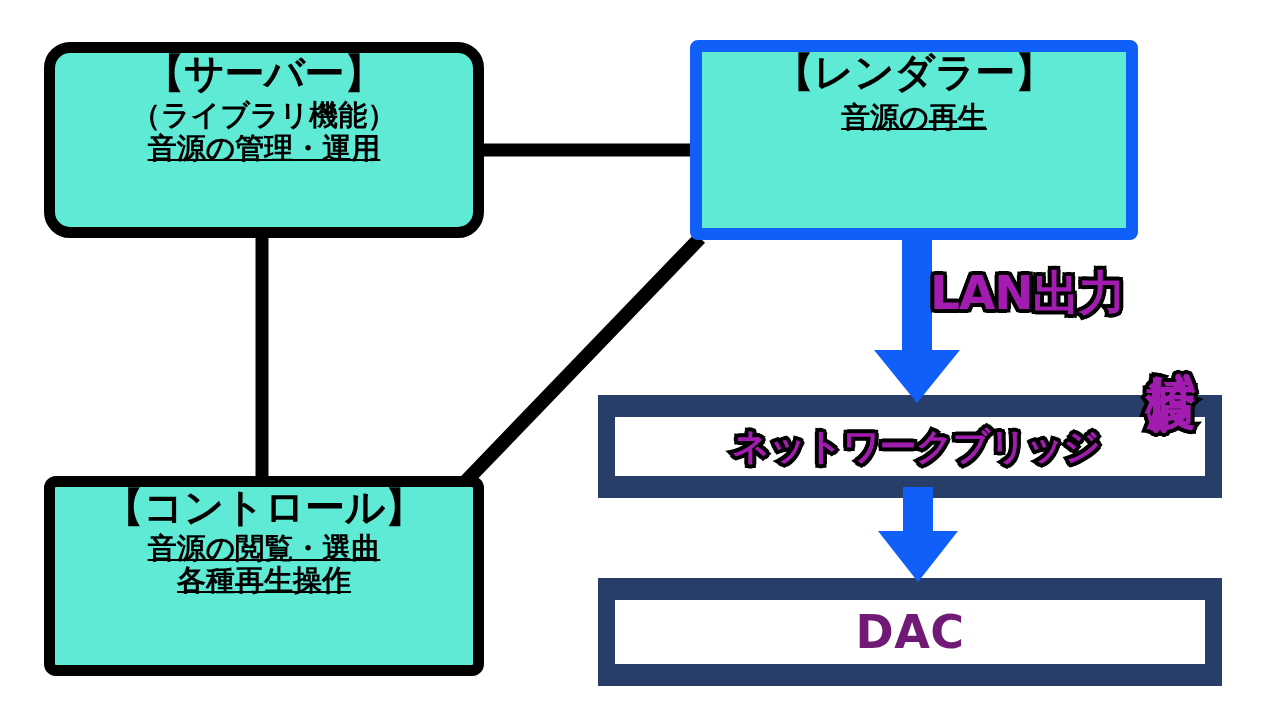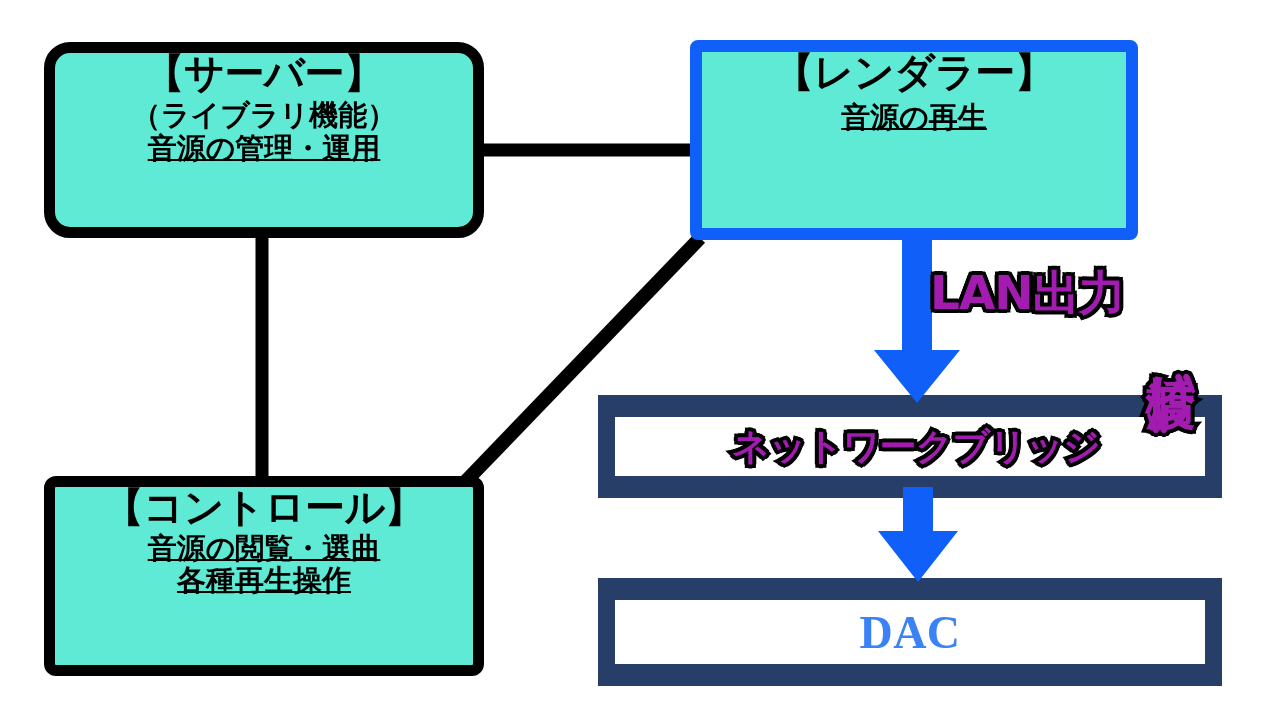--- a/index.html
+++ b/index.html
@@ -69,36 +69,35 @@
   }
   #node-control .title { font-size: 40px; margin-bottom: 2px; }
   #node-control .sub { font-size: 29px; margin-top: 2px; }
 
   
   .navybox {
     position: absolute;
     box-sizing: border-box;
     background: #273f68;
     padding: 22px 17px;
-    font-family: Liberation Serif, serif;
   }
   .navybox .inner {
     width: 100%; height: 100%;
     background: #ffffff;
     display: flex;
     align-items: center;
     justify-content: center;
   }
   #box-bridge { left: 598px; top: 395px; width: 624px; height: 103px; }
   #box-dac    { left: 598px; top: 578px; width: 624px; height: 108px; }
 
   #box-dac .dac-label {
     font-size: 46px;
     font-weight: 700;
-    color: #3b82f6;
+    color: #701a75;
     letter-spacing: 0.5px;
   }
 
   
   .yellowtext {
     color: #a21caf;
     font-weight: 700;
     -webkit-text-stroke: 7px #000000;
     paint-order: stroke fill;
     text-shadow:

